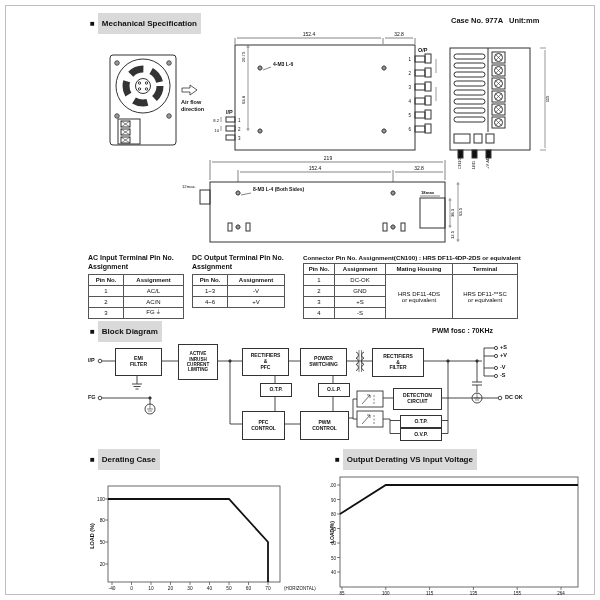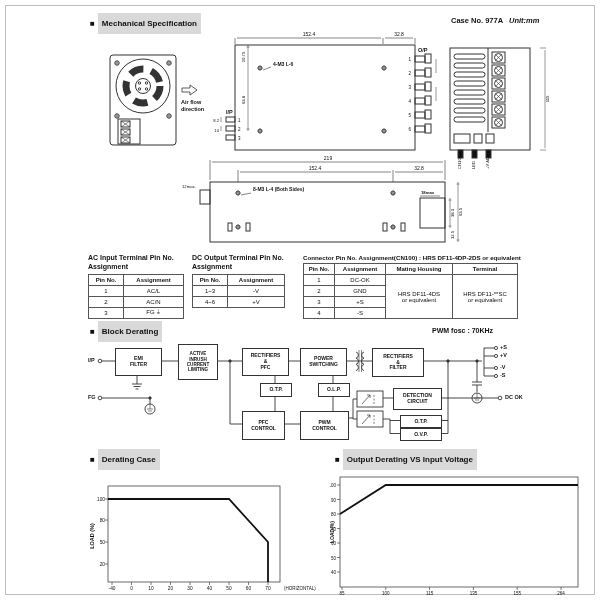--- a/index.html
+++ b/index.html
@@ -29,21 +29,21 @@
 </head>
 <body>
 
 <div class="frame"></div>
 
 <div class="sec" style="left:90px;top:13px;">
   <span class="bullet">■</span>
   <span class="chip">Mechanical Specification</span>
 </div>
 <div class="abs bold7" style="left:439px;top:16px;margin-left:12px;">Case No. 977A</div>
-<div class="abs bold7" style="left:509px;top:16px;font-style:italic;">Unit:mm</div>
+<div class="abs bold7" style="left:509px;top:16px;">Unit:mm</div>
 
 <svg class="abs" style="left:88px;top:30px;" width="505" height="222" viewBox="0 0 505 222">
   <g stroke="#333" stroke-width="1" fill="none">
 
     <rect x="22" y="25" width="66" height="90" rx="3"></rect>
     <circle cx="55" cy="56" r="27"></circle>
     <circle cx="55" cy="56" r="17" stroke-width="7" stroke-dasharray="14 8"></circle>
     <circle cx="55" cy="56" r="7.5" fill="#fff"></circle>
     <circle cx="51.5" cy="53" r="1.2"></circle>
       <circle cx="58.5" cy="53" r="1.2"></circle>
@@ -281,21 +281,21 @@
     <tr>
           <td>4</td>
           <td>-S</td>
         </tr>
   </tbody>
     </table>
 </div>
 
 <div class="sec" style="left:90px;top:321px;">
   <span class="bullet">■</span>
-  <span class="chip">Block Derating</span>
+  <span class="chip">Block Diagram</span>
 </div>
 <div class="abs" style="left:432px;top:327px;font-size:7px;font-weight:bold;">PWM fosc : 70KHz</div>
 
 <div class="abs" style="left:88px;top:338px;width:500px;height:108px;">
   <svg width="500" height="108" viewBox="0 0 500 108" style="position:absolute;left:0;top:0;">
     <g stroke="#333" stroke-width="0.9" fill="none">
       <path d="M14 23h380"></path>
       <circle cx="12" cy="23" r="1.8"></circle>
       <circle cx="142" cy="23" r="1.2" fill="#333"></circle>
       <path d="M142 23v63h12"></path>

